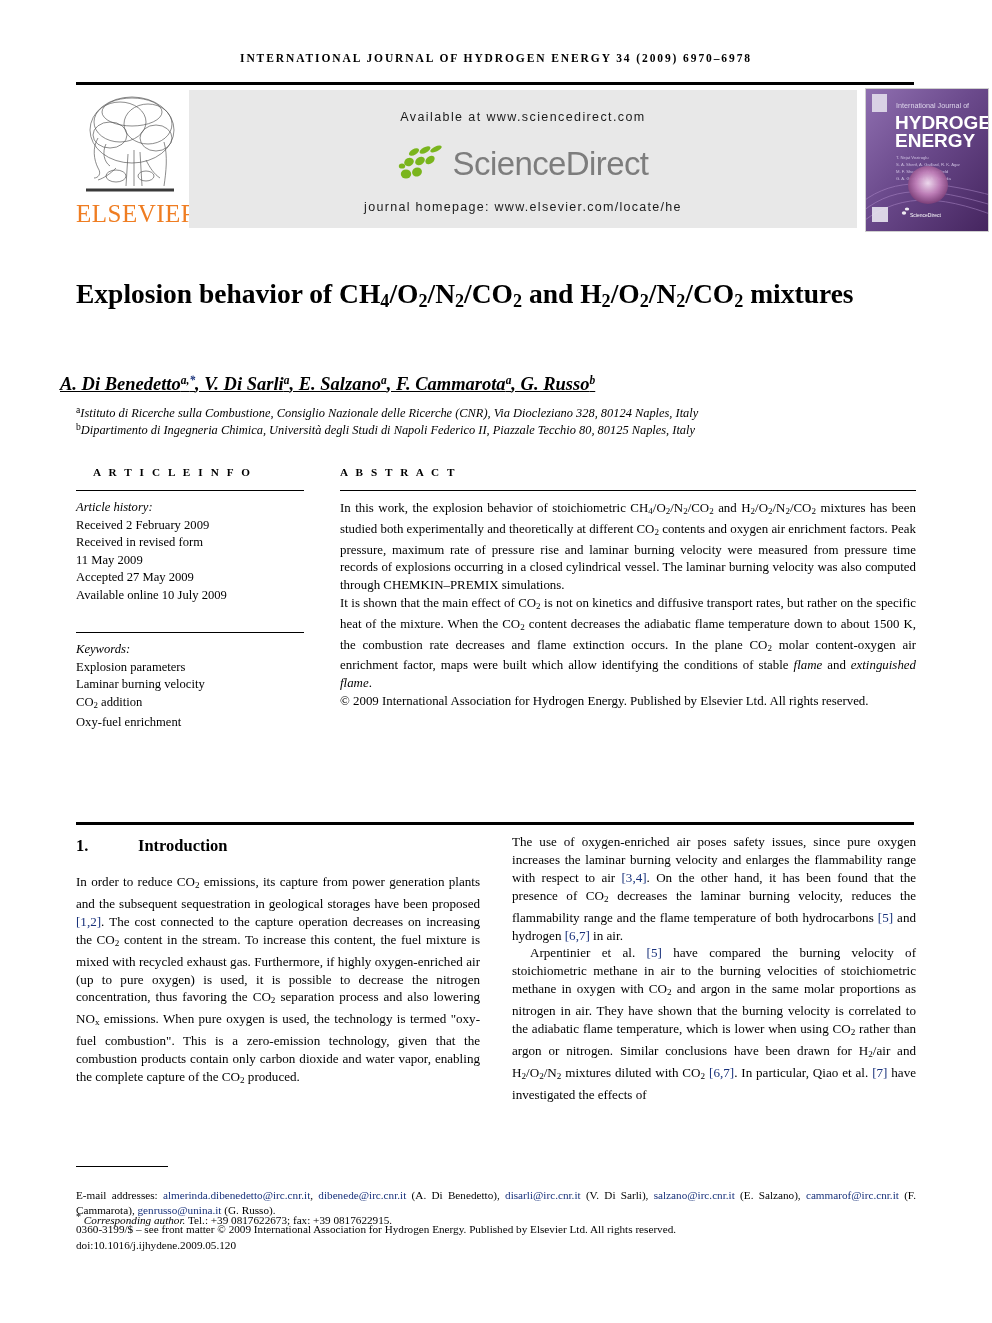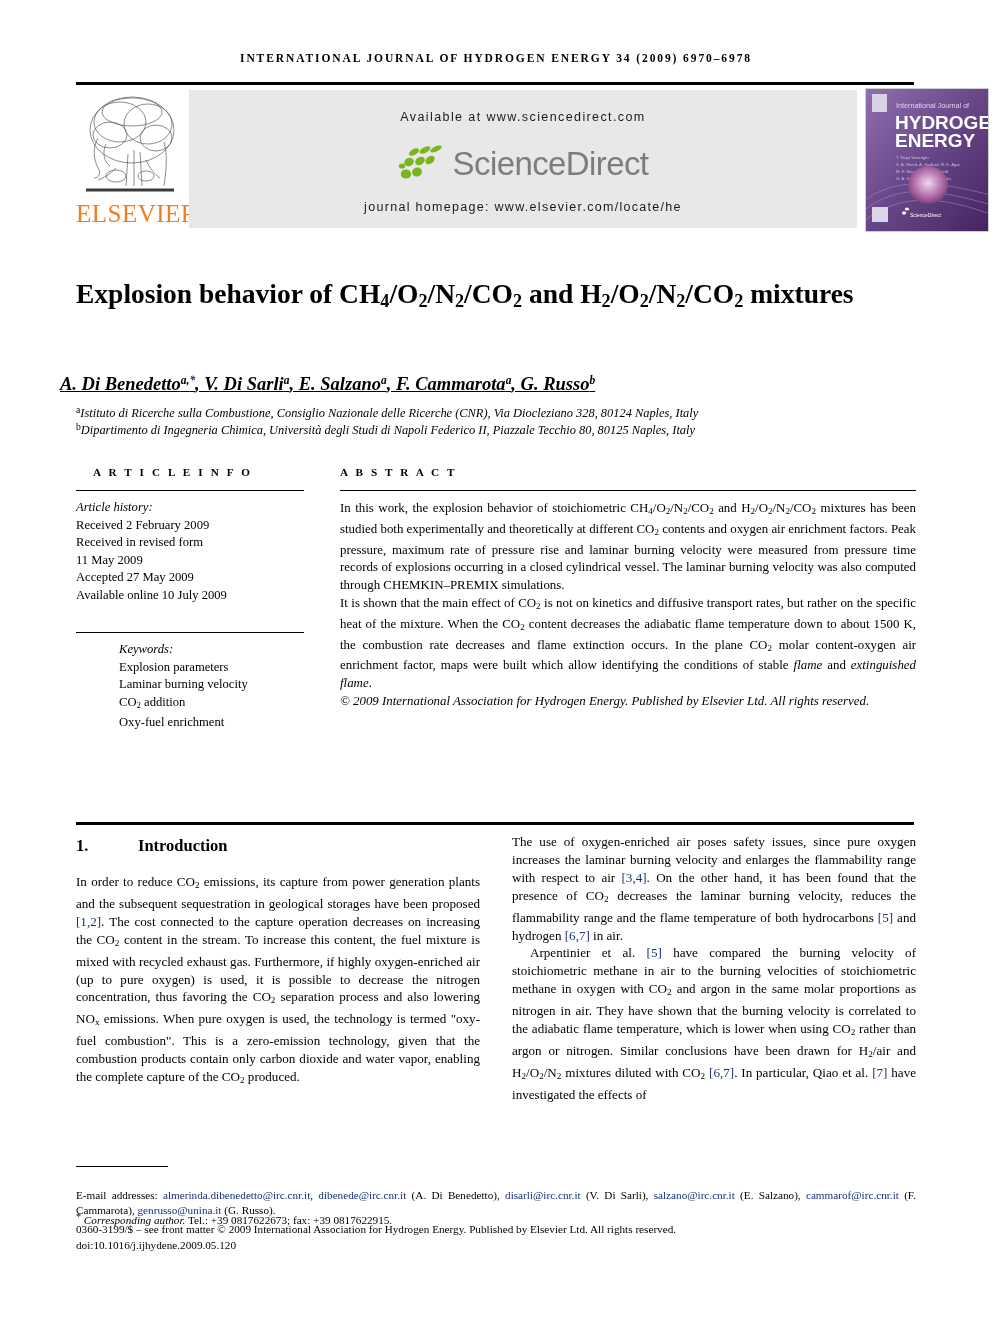--- a/index.html
+++ b/index.html
@@ -208,38 +208,38 @@
   .info-col {
     position: absolute;
     left: 76px;
     width: 236px;
     font-family: "Liberation Serif", serif;
     font-size: 12.6px;
     line-height: 17.6px;
     color: #000;
   }
   #hist-block { top: 499px; }
-  #kw-block   { top: 641px; margin-left: 43px; }
+  #kw-block   { top: 641px; }
   .info-col .lead { font-style: italic; }
   .info-col sub { font-size: 0.7em; vertical-align: -0.22em; }
 
   .abstract {
     position: absolute;
     left: 340px;
     top: 500px;
     width: 576px;
     font-family: "Liberation Serif", serif;
     font-size: 12.9px;
     line-height: 17.8px;
     text-align: justify;
     color: #000;
   }
   .abstract p { margin: 0; }
   .abstract sub { font-size: 0.7em; vertical-align: -0.22em; }
-  .abstract .copyline { text-align: justify; font-style: italic; }
+  .abstract .copyline { text-align: justify; }
   .abstract i { font-style: italic; }
 
   
   #rule-body { top: 822px; }
 
   .sec-title {
     position: absolute;
     left: 76px;
     top: 836px;
     font-family: "Liberation Serif", serif;

